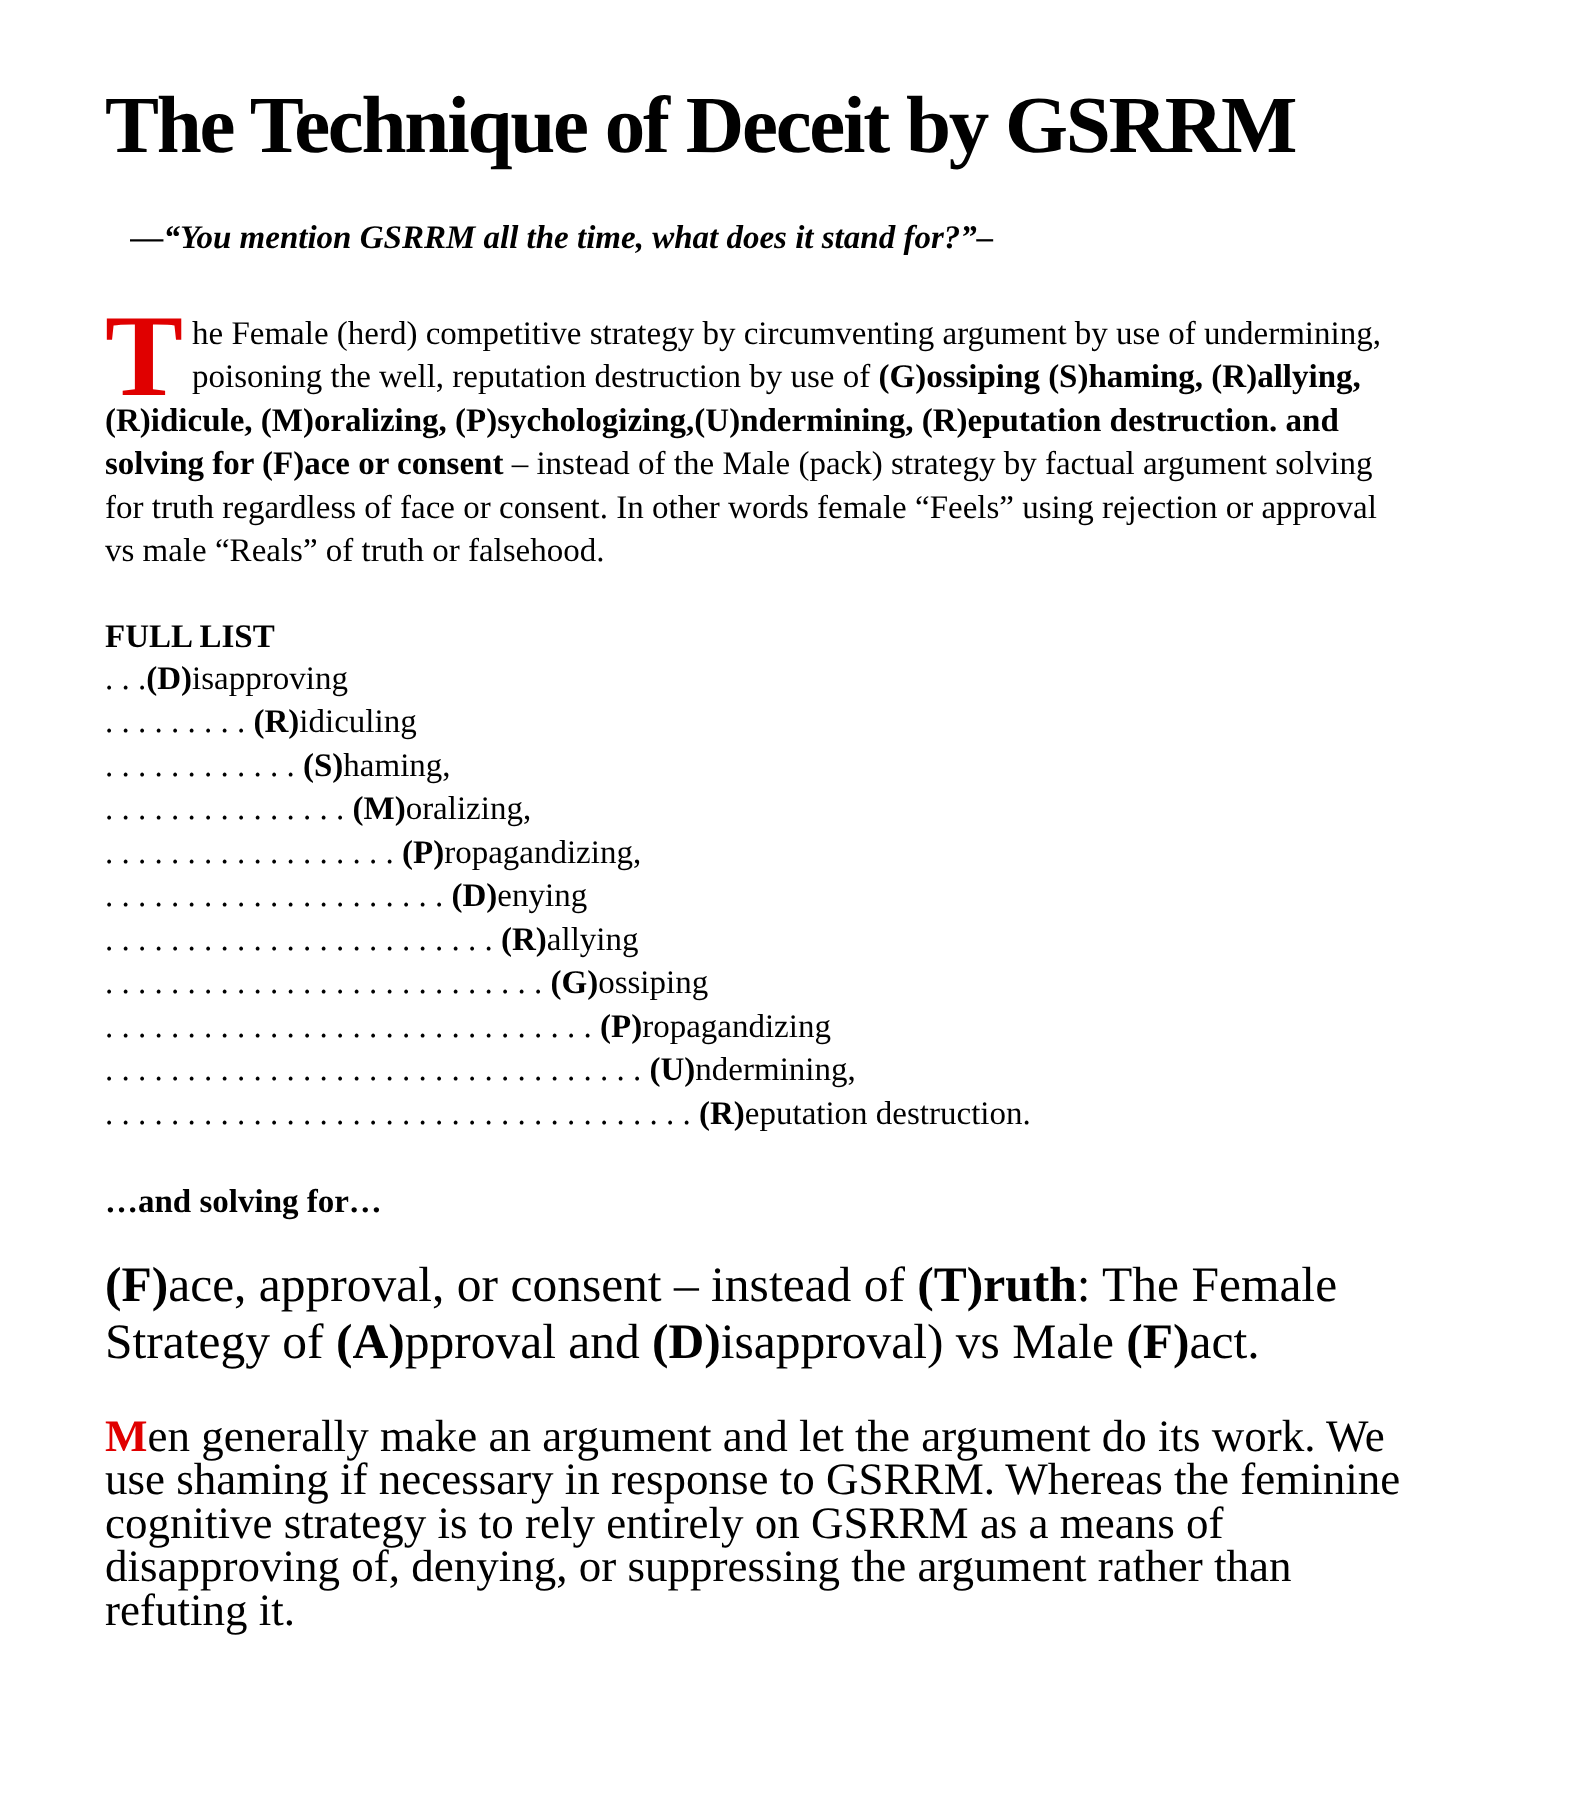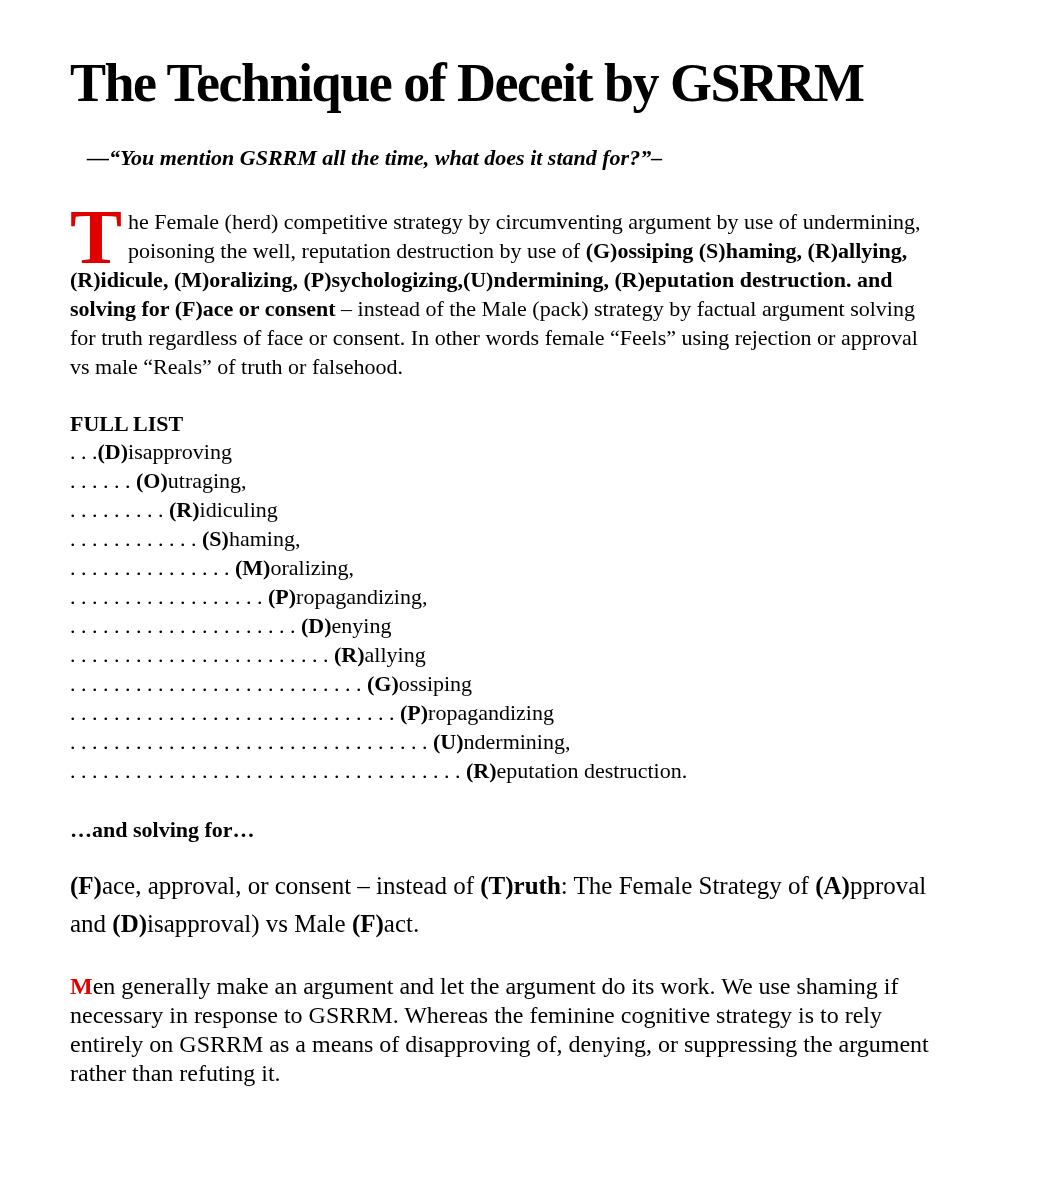--- a/index.html
+++ b/index.html
@@ -56,26 +56,26 @@
     line-height: 29px;
     white-space: pre;
   }
   .b { font-weight: bold; }
   .solving-line {
     font-size: 22px;
     font-weight: bold;
     margin: 32px 0 0 0;
   }
   .face-para {
-    font-size: 25px;
+    font-size: 33px;
     line-height: 38px;
     margin: 24px 0 15px 0;
   }
   .closing-para {
-    font-size: 24px;
+    font-size: 30px;
     line-height: 29px;
     margin: 29px 0 0 0;
   }
 </style>
 </head>
 <body>
 
 <div class="page">
 
   <h1 class="doc-title">The Technique of Deceit by GSRRM</h1>
@@ -83,21 +83,20 @@
   <p class="quote-line">—“You mention GSRRM all the time, what does it stand for?”–</p>
 
   <p class="intro-para">
     <span class="dropcap" style="color: rgb(224, 0, 0);">T</span><span><span>he Female (herd) competitive strategy by circumventing argument by use of undermining, poisoning the well, reputation destruction by use of </span><span style="font-weight: bold;">(G)ossiping (S)haming, (R)allying, (R)idicule, (M)oralizing, (P)sychologizing,(U)ndermining, (R)eputation destruction. and solving for (F)ace or consent</span><span> – instead of the Male (pack) strategy by factual argument solving for truth regardless of face or consent. In other words female “Feels” using rejection or approval vs male “Reals” of truth or falsehood.</span></span>
   </p>
 
   <div>
     <div class="list-heading">FULL LIST</div>
     <div id="list-items">
         <div class="list-row"><span>. . .</span><span class="b">(D)</span><span>isapproving</span></div>
-        <div class="list-row"><span>. . . . . . </span><span class="b">(O)</span><span>utraging,</span></div>
         <div class="list-row"><span>. . . . . . . . . </span><span class="b">(R)</span><span>idiculing</span></div>
         <div class="list-row"><span>. . . . . . . . . . . . </span><span class="b">(S)</span><span>haming,</span></div>
         <div class="list-row"><span>. . . . . . . . . . . . . . . </span><span class="b">(M)</span><span>oralizing,</span></div>
         <div class="list-row"><span>. . . . . . . . . . . . . . . . . . </span><span class="b">(P)</span><span>ropagandizing,</span></div>
         <div class="list-row"><span>. . . . . . . . . . . . . . . . . . . . . </span><span class="b">(D)</span><span>enying</span></div>
         <div class="list-row"><span>. . . . . . . . . . . . . . . . . . . . . . . . </span><span class="b">(R)</span><span>allying</span></div>
         <div class="list-row"><span>. . . . . . . . . . . . . . . . . . . . . . . . . . . </span><span class="b">(G)</span><span>ossiping</span></div>
         <div class="list-row"><span>. . . . . . . . . . . . . . . . . . . . . . . . . . . . . . </span><span class="b">(P)</span><span>ropagandizing</span></div>
         <div class="list-row"><span>. . . . . . . . . . . . . . . . . . . . . . . . . . . . . . . . . </span><span class="b">(U)</span><span>ndermining,</span></div>
         <div class="list-row"><span>. . . . . . . . . . . . . . . . . . . . . . . . . . . . . . . . . . . . </span><span class="b">(R)</span><span>eputation destruction.</span></div>

